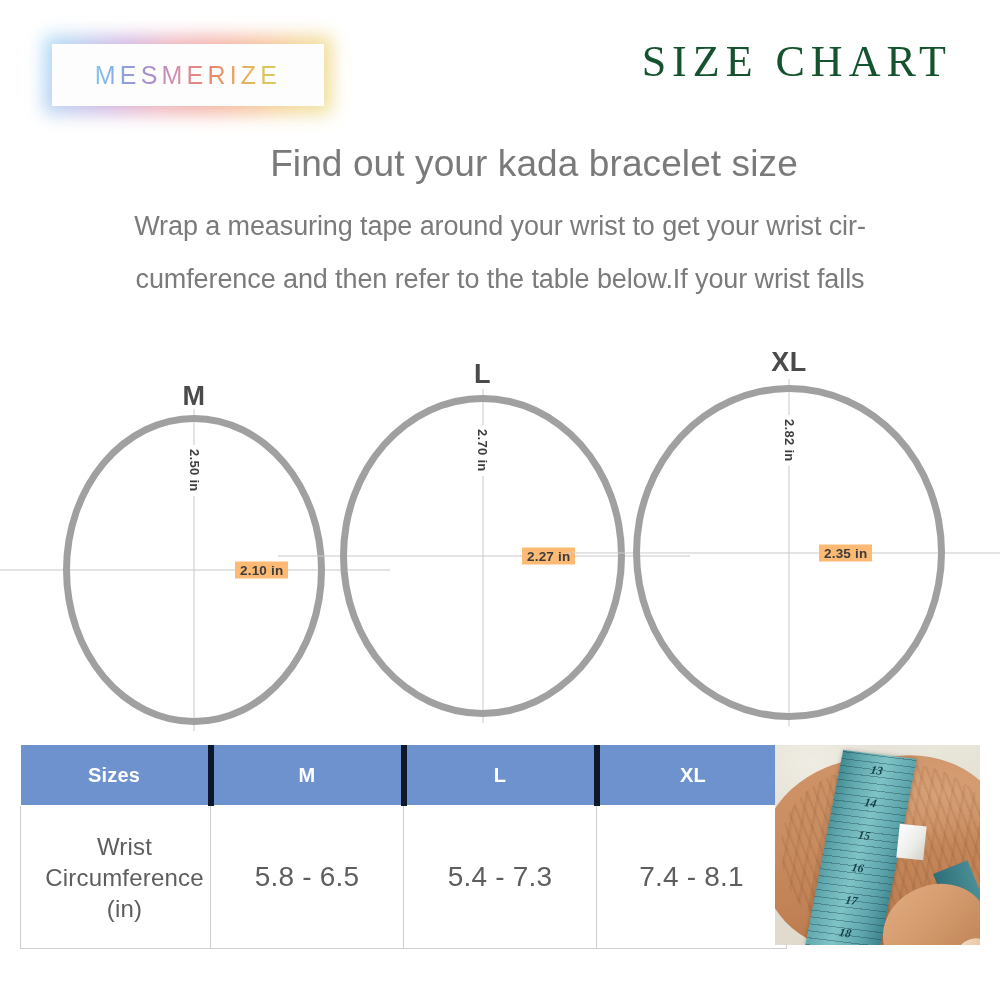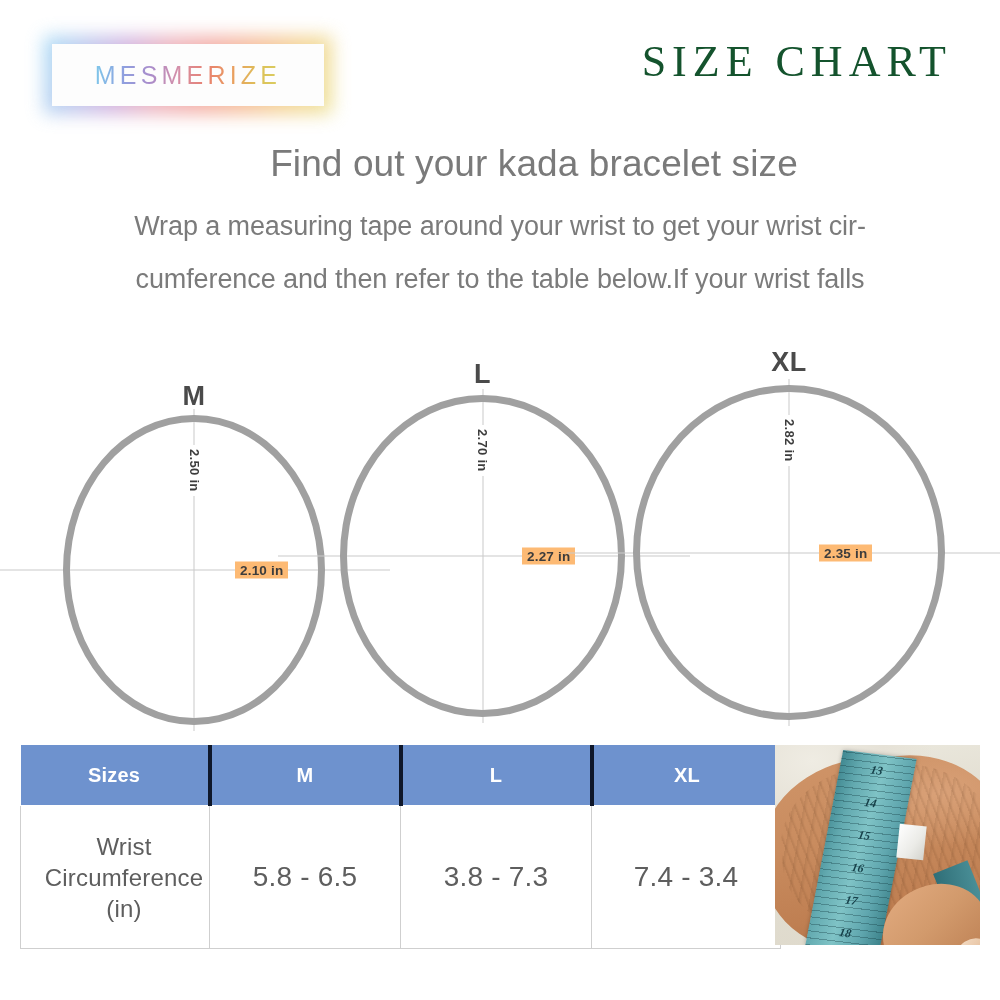--- a/index.html
+++ b/index.html
@@ -180,21 +180,21 @@
     width: 740px;
     border-collapse: collapse;
     table-layout: fixed;
   }
   .size-table th {
     background: #6e92ce;
     color: #ffffff;
     font-size: 20px;
     font-weight: 700;
     height: 58px;
-    border-right: 4px solid #0f172a;
+    border-right: 6px solid #0f172a;
     border-bottom: 1px solid #ffffff;
     letter-spacing: .2px;
   }
   .size-table th:last-child { border-right: none; }
   .size-table td {
     height: 140px;
     border: 1px solid #cfcfcf;
     border-top: none;
     font-size: 28px;
     color: #5e5e5e;
@@ -376,22 +376,22 @@
     </tr>
   </thead>
   <tbody>
     <tr>
       <td class="rowhead">
         <div>Wrist</div>
         <div>Circumference</div>
         <div>(in)</div>
       </td>
       <td>5.8 - 6.5</td>
-      <td>3.8 - 7.3</td>
-      <td>7.4 - 3.4</td>
+      <td>5.4 - 7.3</td>
+      <td>7.4 - 8.1</td>
     </tr>
   </tbody>
 </table>
 
 <div class="photo">
   <div class="ph-bg"></div>
   <div class="ph-arm"></div>
   <div class="ph-tape">
     <div class="ph-tape-ticks"></div>
     <div class="ph-tape-nums">

